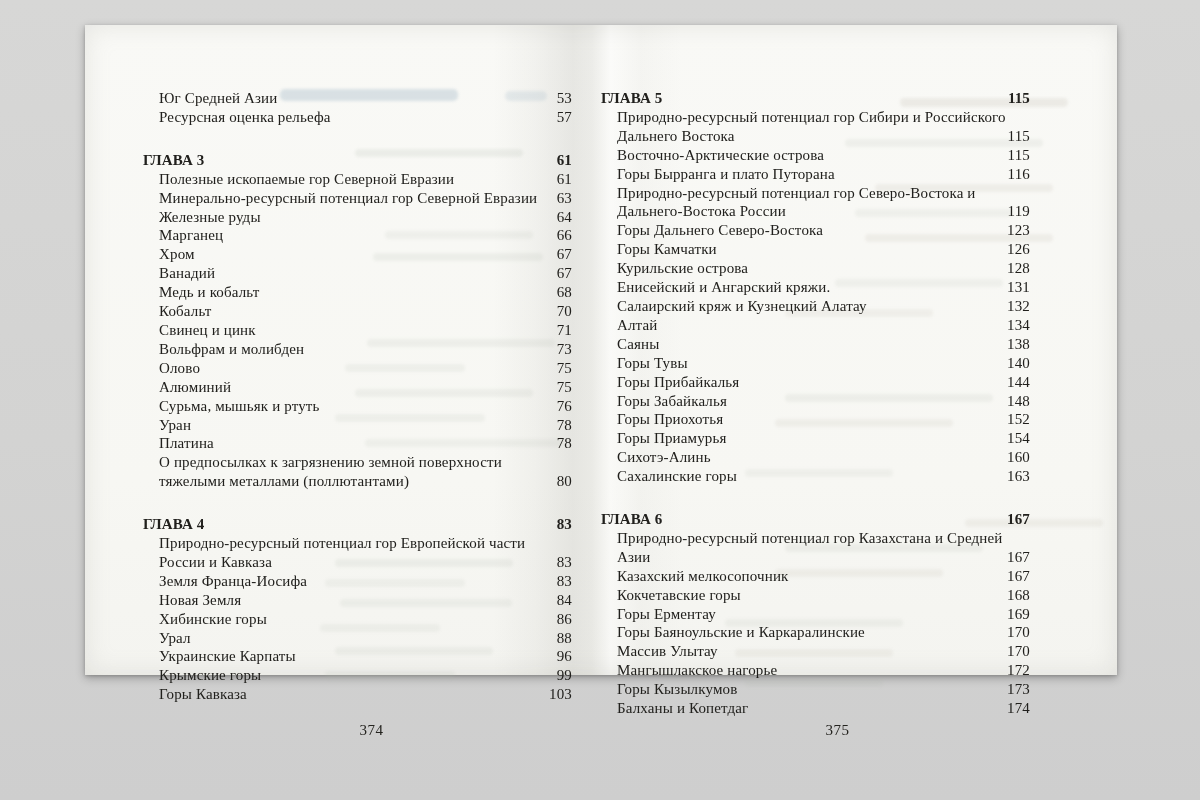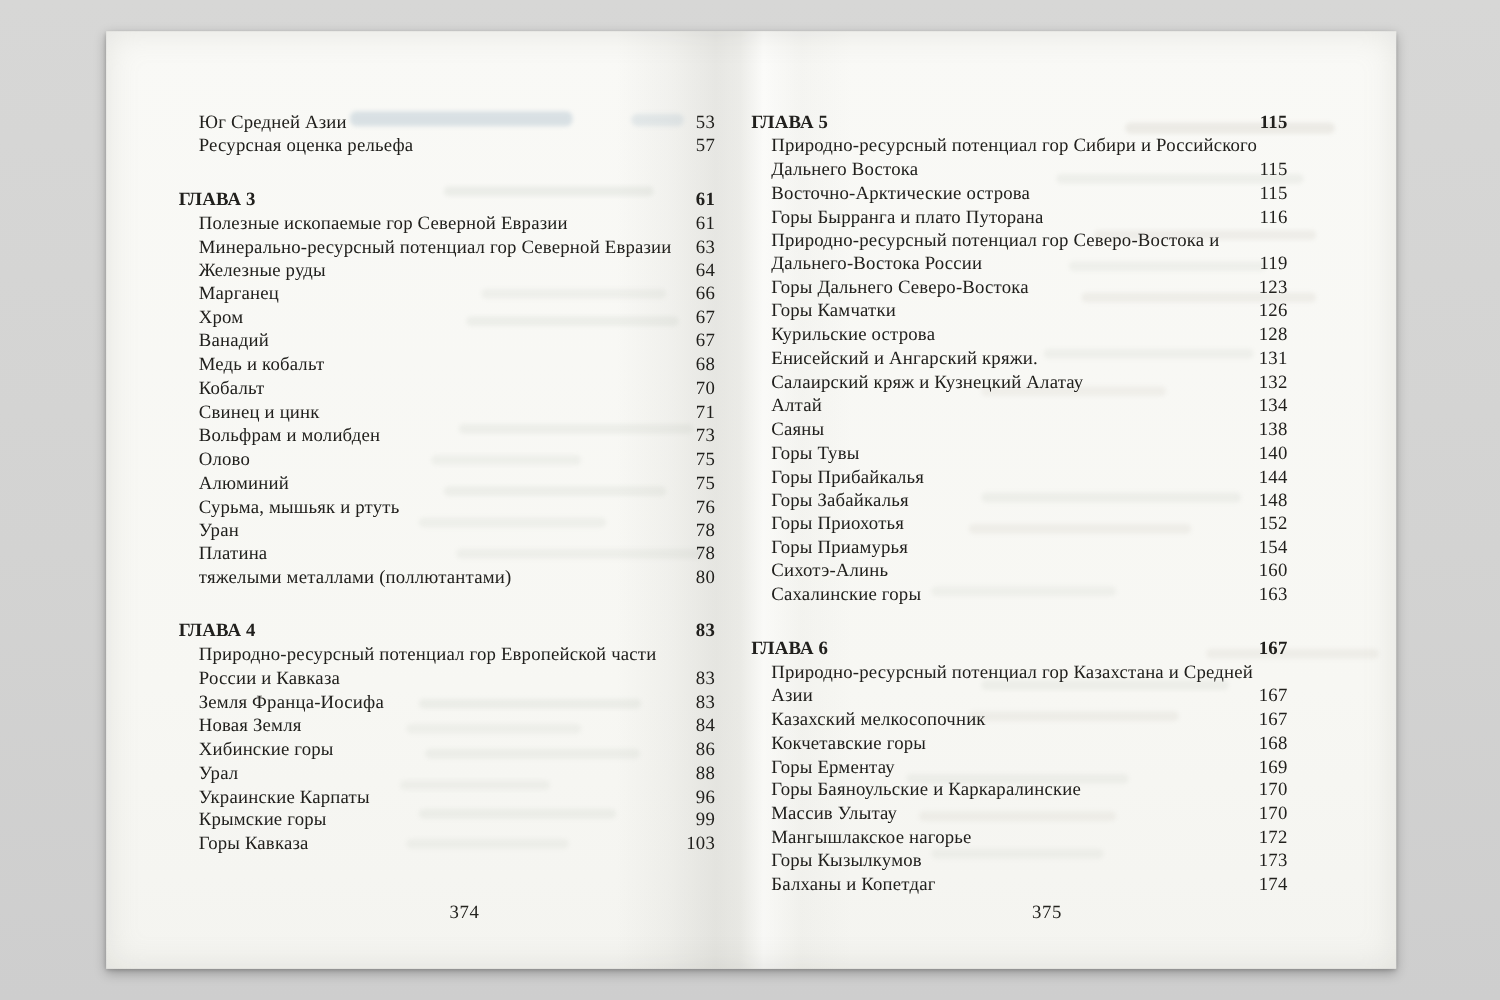--- a/index.html
+++ b/index.html
@@ -5,21 +5,21 @@
   html, body {
     margin: 0; padding: 0;
     width: 1200px; height: 800px;
     overflow: hidden;
     background: linear-gradient(180deg, #d7d7d6 0%, #d3d3d2 55%, #cecece 100%);
     font-family: "Liberation Serif", "DejaVu Serif", serif;
   }
   .spread {
     position: absolute;
     left: 85px; top: 25px;
-    width: 1032px; height: 750px;
+    width: 1032px; height: 650px;
     background: linear-gradient(180deg, #f9f9f6 0%, #f7f7f3 70%, #f4f4f0 100%);
     box-shadow: 0 3px 9px rgba(0,0,0,0.28), 0 1px 3px rgba(0,0,0,0.18);
   }
   .edge-vignette {
     position: absolute; inset: 0;
     box-shadow: inset 0 0 26px rgba(150,150,140,0.20);
     pointer-events: none;
   }
   .gutter-shadow {
     position: absolute;
@@ -186,20 +186,23 @@
         </div>
         <div class="toc-row toc-entry">
           <span class="toc-title">Уран</span>
           <span class="toc-page">78</span>
         </div>
         <div class="toc-row toc-entry">
           <span class="toc-title">Платина</span>
           <span class="toc-page">78</span>
         </div>
         <div class="toc-row toc-entry">
+          <span class="toc-title">О предпосылках к загрязнению земной поверхности</span>
+        </div>
+        <div class="toc-row toc-entry">
           <span class="toc-title">тяжелыми металлами (поллютантами)</span>
           <span class="toc-page">80</span>
         </div>
       </div>
       <div class="toc-section">
         <div class="toc-row toc-heading">
           <span class="toc-title">ГЛАВА 4</span>
           <span class="toc-page">83</span>
         </div>
         <div class="toc-row toc-entry">

